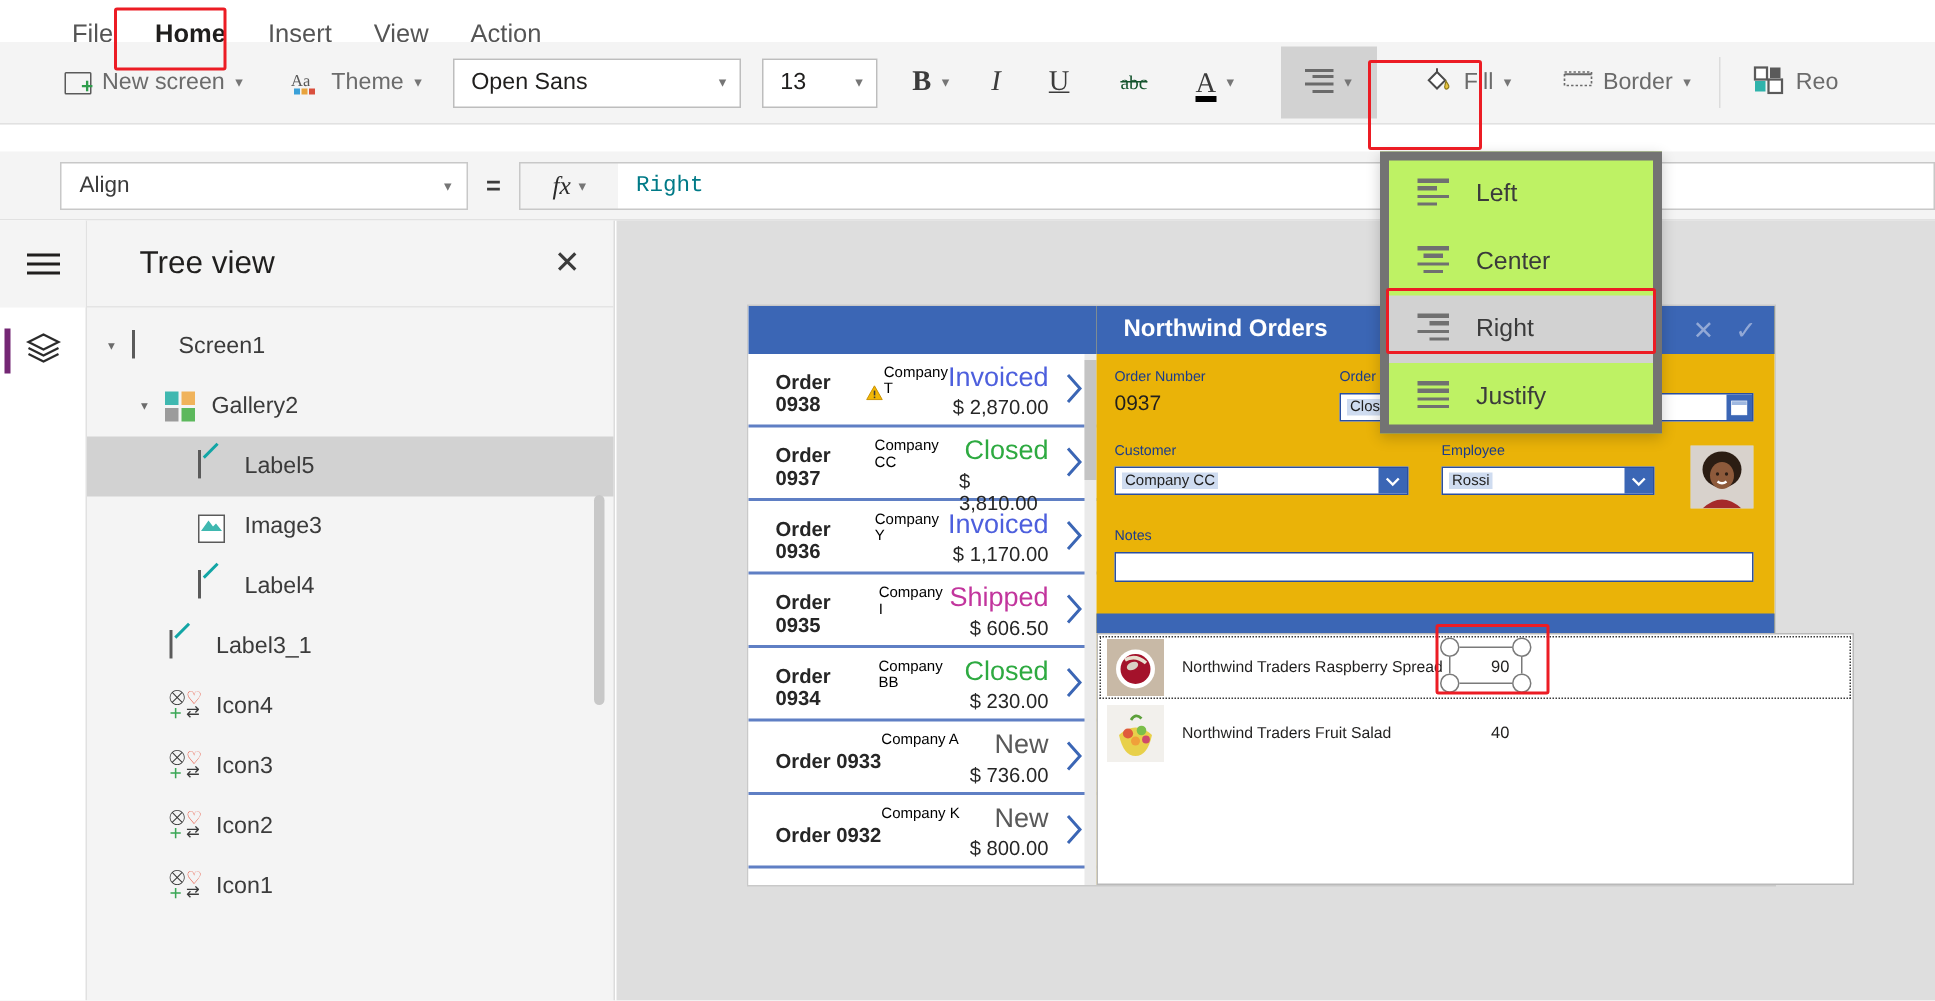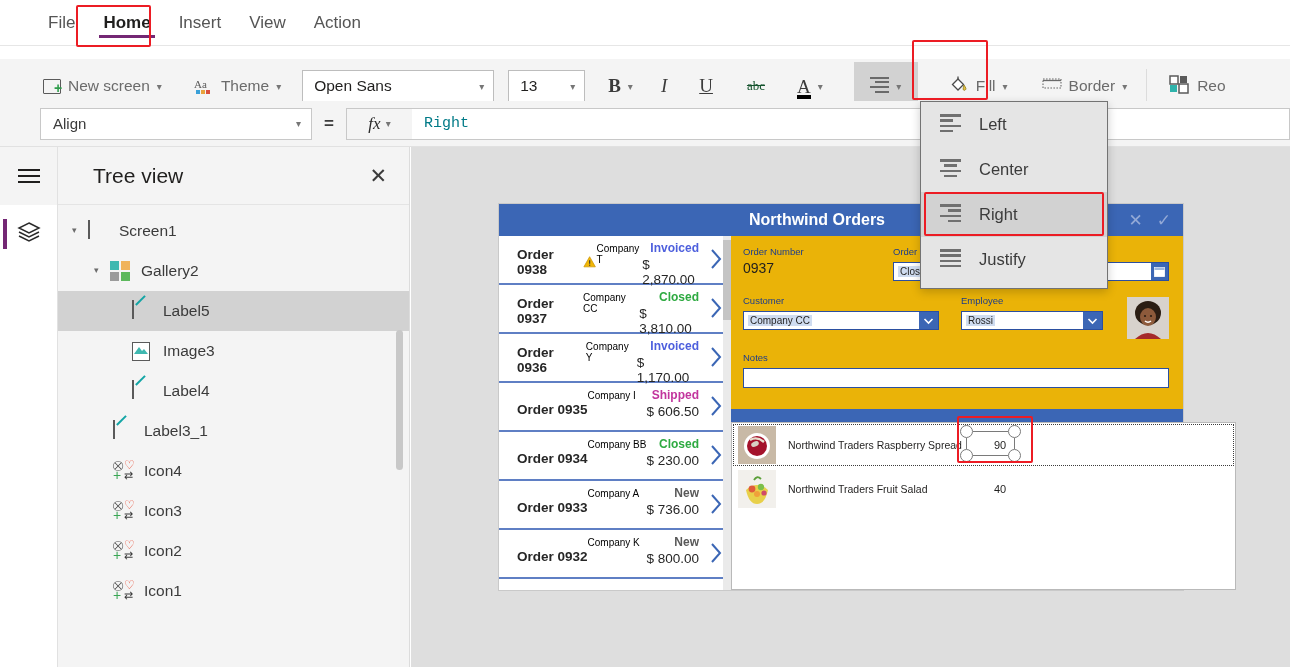--- a/index.html
+++ b/index.html
@@ -26,21 +26,21 @@
     position: absolute; left: 10px; right: 10px; bottom: 1px; height: 3px;
     background: #742774;
   }
   .redbox {
     position: absolute; border: 2px solid #ec1c24; border-radius: 2px;
     pointer-events: none; z-index: 60;
   }
 
   
   .ribbon {
-    position: absolute; left: 0; top: 59px; width: 1290px; height: 55px;
+    position: absolute; left: 0; top: 28px; width: 1290px; height: 55px;
     background: #f4f4f4; border-bottom: 1px solid #e1e1e1;
     display: flex; align-items: center;
   }
   .rb-sep { width: 1px; height: 34px; background: #dcdcdc; margin: 0 6px; }
   .rb-btn {
     display: flex; align-items: center; gap: 7px; height: 38px;
     padding: 0 9px; font-size: 15.5px; color: #6b6b6b; cursor: default;
     white-space: nowrap;
   }
   .chev { font-size: 10px; color: #767676; }
@@ -167,21 +167,21 @@
   }
   .gal-head { height: 32px; background:#3b66b5; }
   .gal-item {
     height: 49px; border-bottom: 2px solid #5f7fc4; position: relative;
     padding: 5px 10px 0 18px; display:flex; justify-content: space-between;
   }
   .gal-left { display:flex; flex-direction:row; }
   .gal-ord { font-size: 13.5px; font-weight: bold; color:#262626; display:flex; align-items:center; gap:4px; }
   .gal-co { font-size: 10px; color:#000000; margin-top: 2px; }
   .gal-right { display:flex; flex-direction:column; align-items:flex-end; margin-right: 22px; }
-  .gal-status { font-size: 12px; font-weight: bold; }
+  .gal-status { font-size: 18px; }
   .gal-amt { font-size: 13.5px; color:#262626; margin-top: 2px; }
   .gal-chev {
     position:absolute; right: 8px; top: 12px; width: 13px; height: 22px;
   }
   .gal-scrollbar {
     position: absolute; right: 0; top: 32px; width: 8px; height: 354px; background: #eaeaea;
   }
   .gal-thumb { position:absolute; left:0; top: 4px; width: 8px; height: 80px; background:#c4c4c4; }
 
   
@@ -221,21 +221,21 @@
   .prod-qty { position:absolute; left: 262px; font-size: 11px; color:#201f1e; }
   .handle {
     position:absolute; width: 13px; height: 13px; border-radius: 50%;
     background:#fff; border: 1.4px solid #7a7a7a;
   }
   .hline { position:absolute; background:#7a7a7a; }
 
   
   .align-menu {
     position: absolute; left: 920px; top: 101px; width: 188px; height: 188px;
-    background: #e5e5e5; border: 1px solid #737373;
+    background: #bef264; border: 6px solid #737373;
     box-shadow: 0 3px 9px rgba(0,0,0,0.20); z-index: 50;
   }
   .align-opt {
     height: 45px; display:flex; align-items:center; gap: 18px; padding-left: 19px;
     font-size: 16.5px; color:#3b3b3b; cursor: default;
   }
   .align-opt.hot { background:#d2d2d2; }
   .al-ico { display:inline-block; width: 21px; }
   .al-ico i { display:block; height: 2.3px; background:#707070; margin-bottom: 2.8px; }
 </style>

